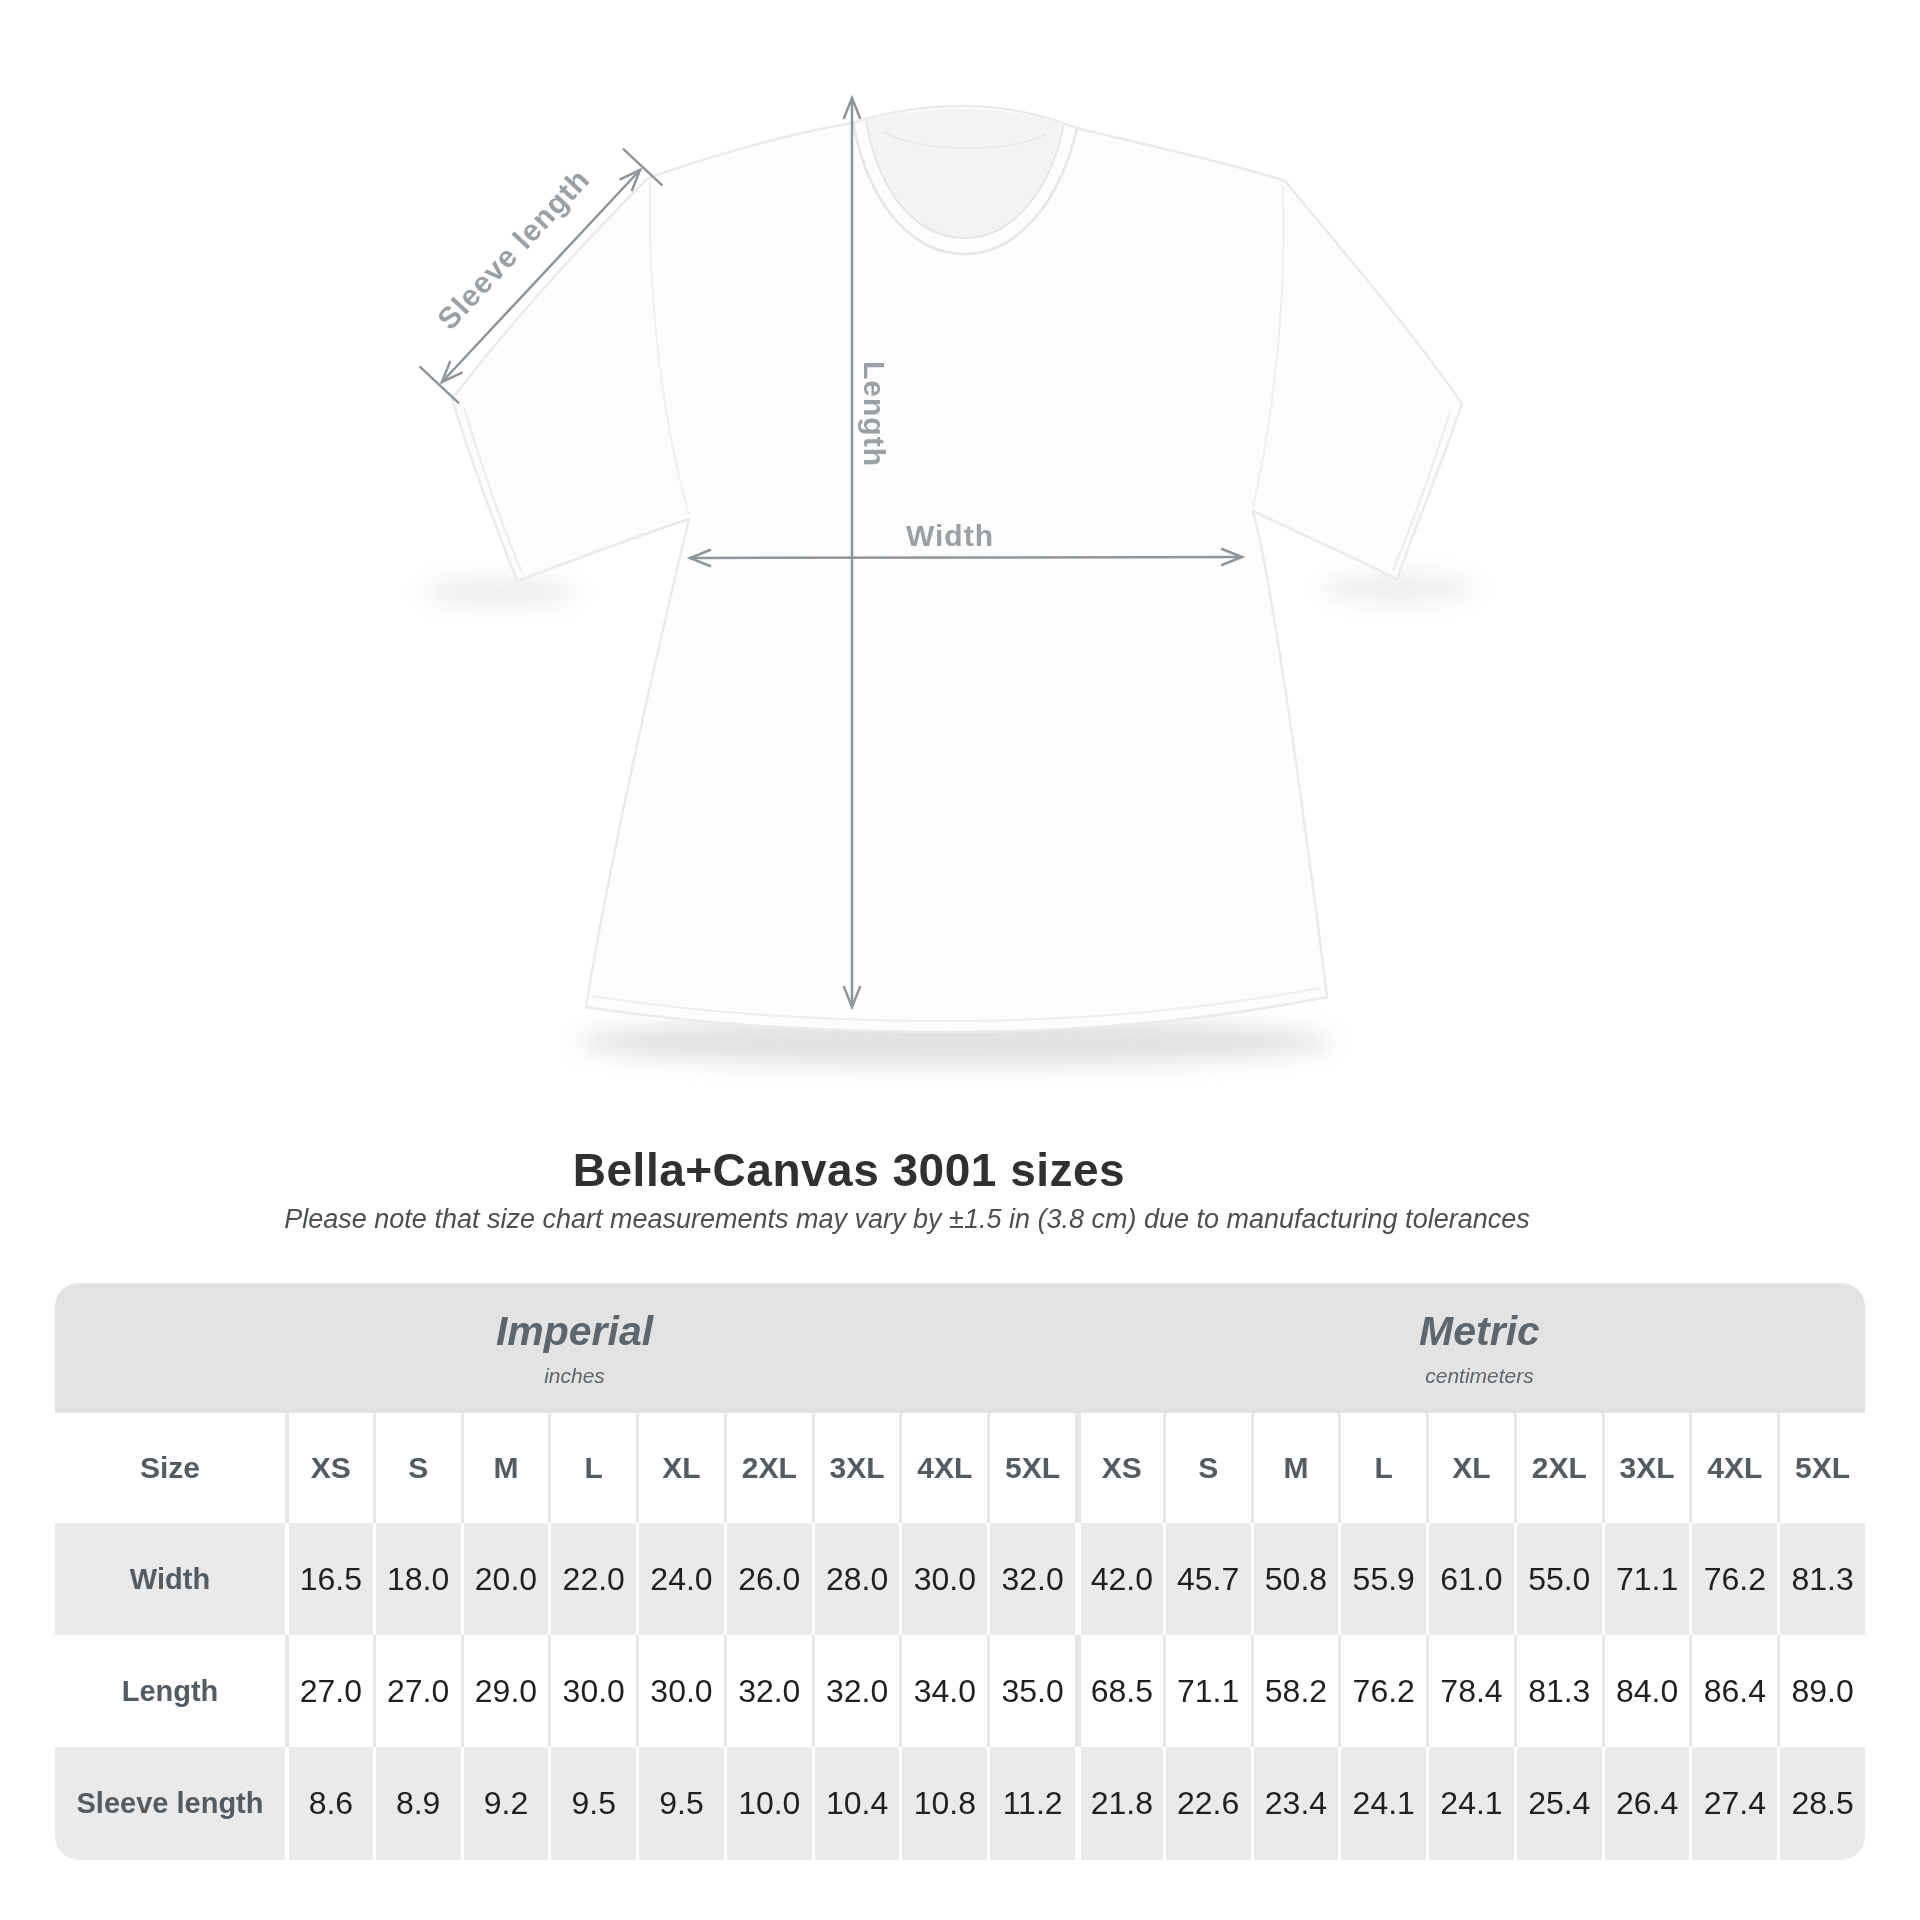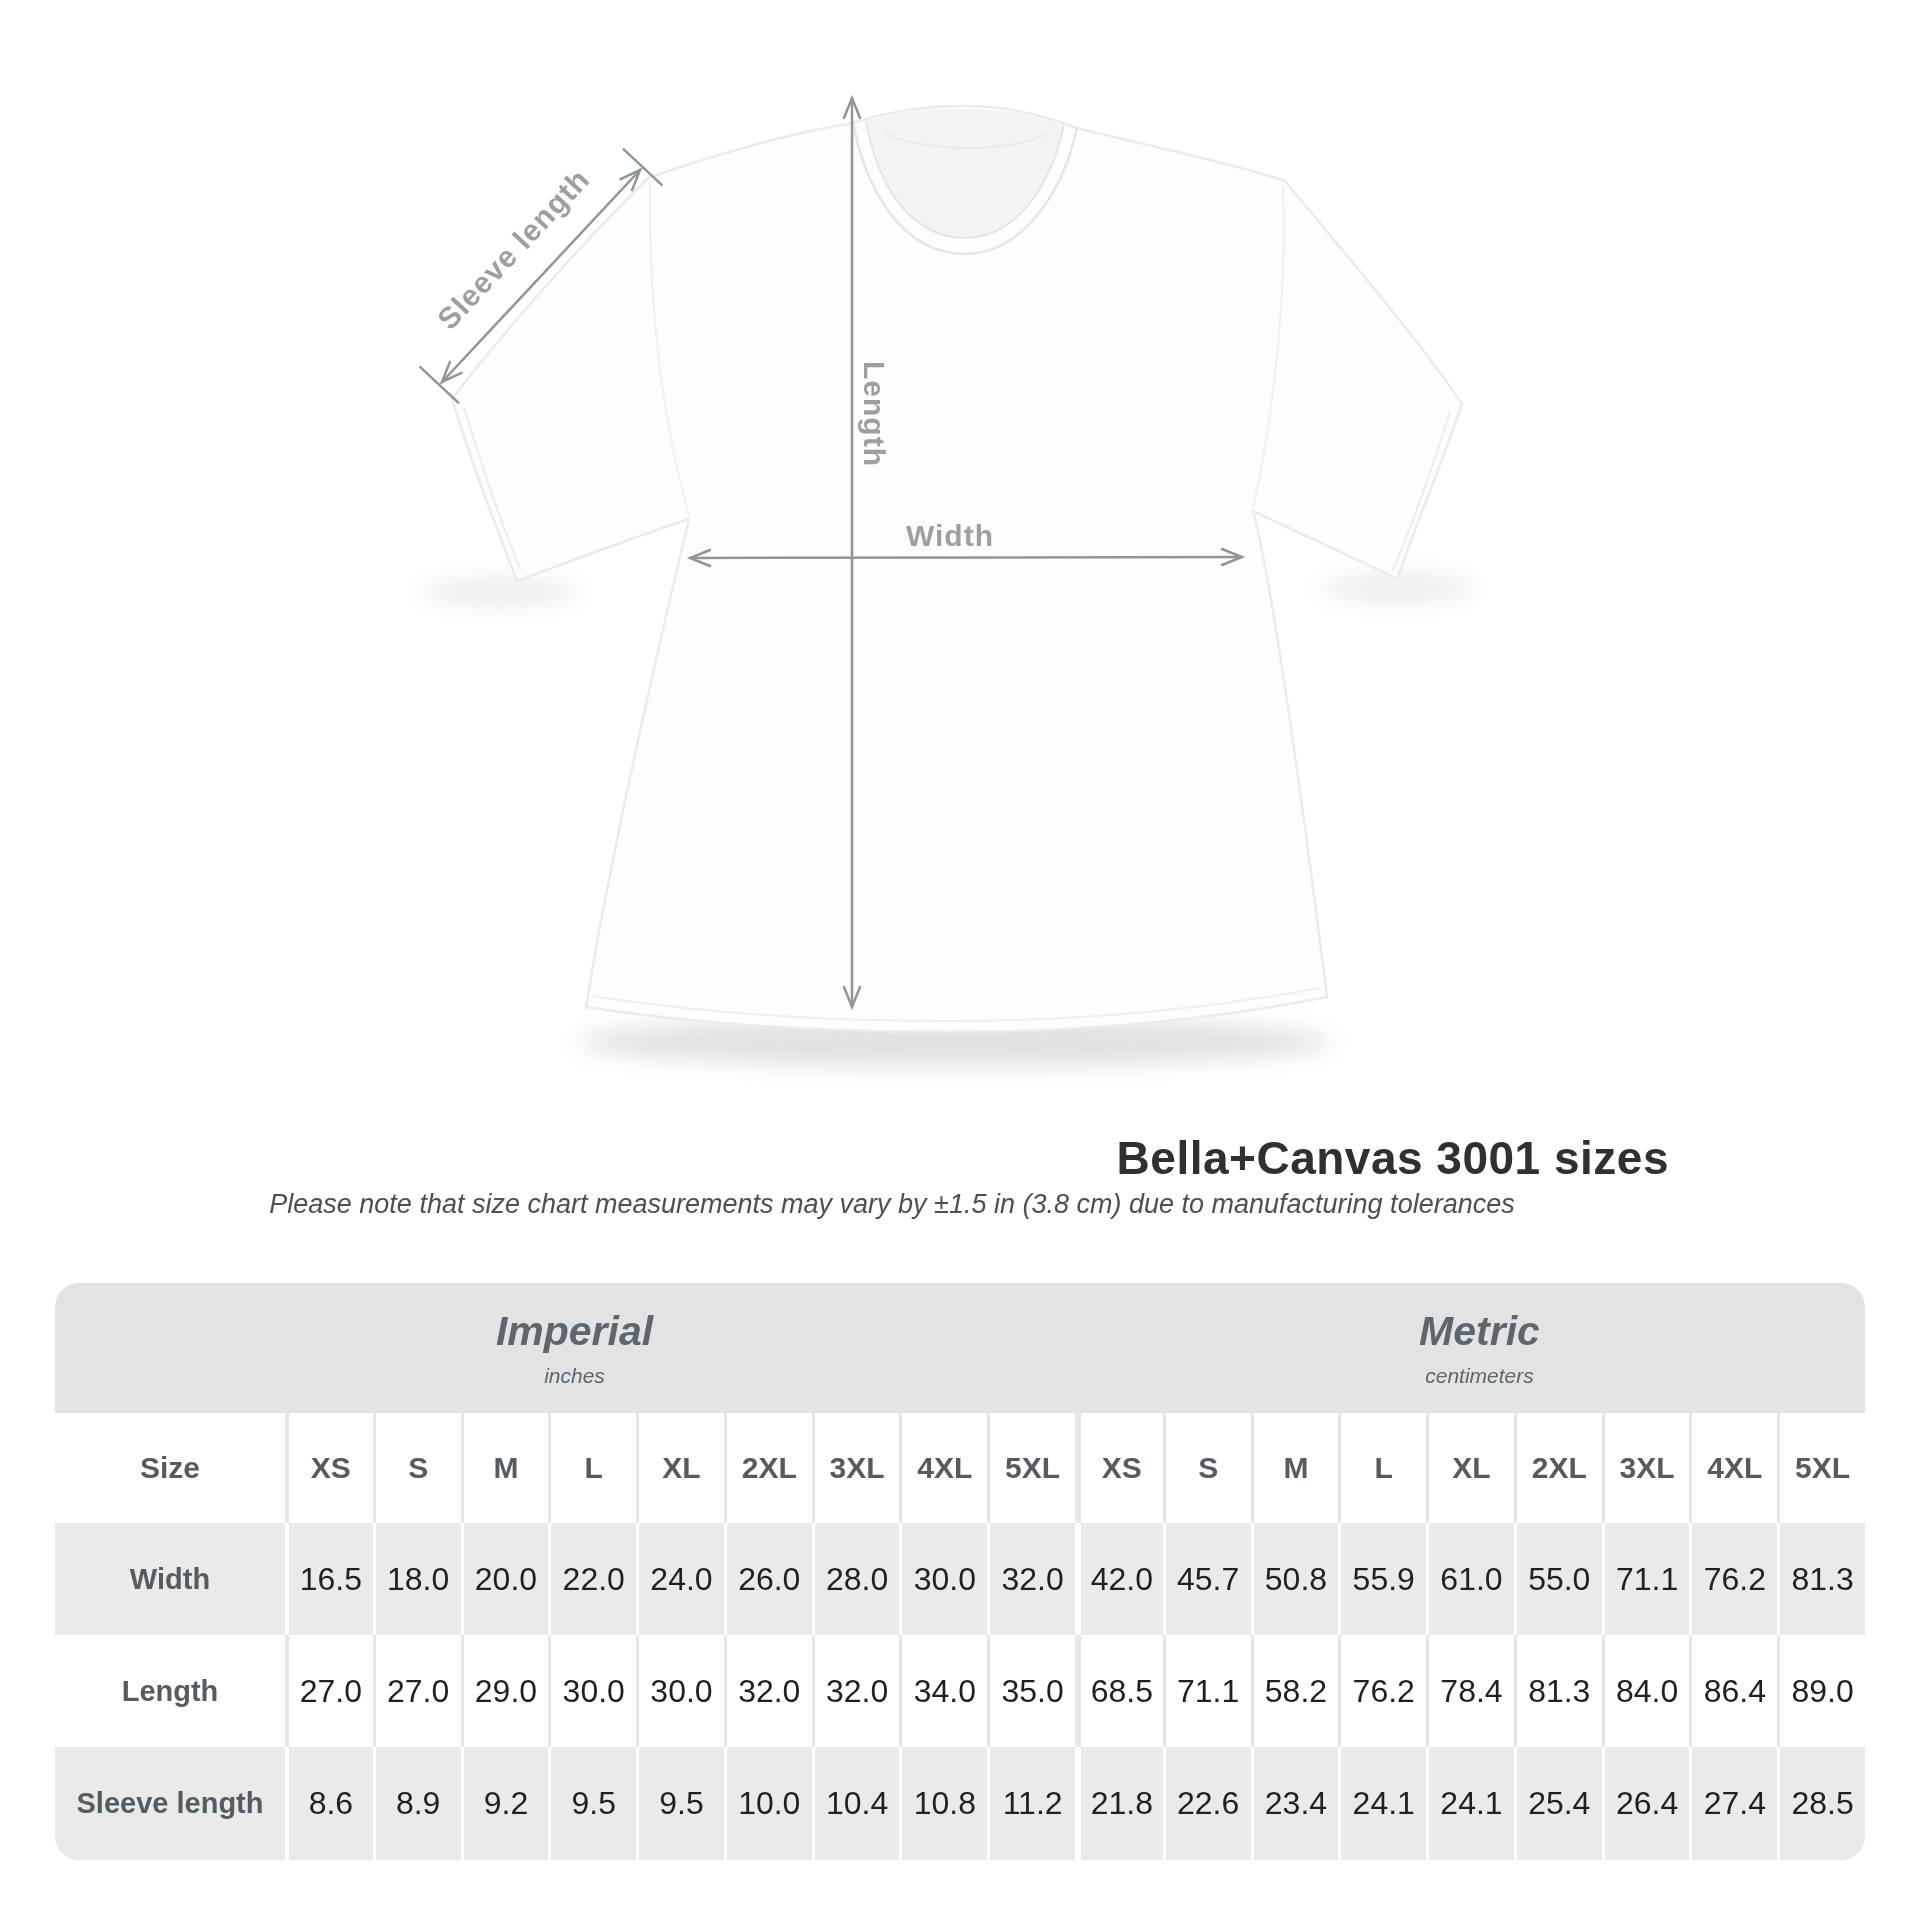--- a/index.html
+++ b/index.html
@@ -3,26 +3,26 @@
 <meta charset="utf-8">
 <style>
   html,body{margin:0;padding:0;background:#fff;}
   .stage{
     position:relative;width:1920px;height:1920px;background:#fff;overflow:hidden;
     font-family:"Liberation Sans", sans-serif;
   }
   svg text{font-family:"Liberation Sans", sans-serif;}
 
   .page-title{
-    position:absolute;top:1126px;left:0;width:1664px;margin:5px;
-    text-align:right;font-size:46px;font-weight:700;color:var(--title-text,#2e3032);
+    position:absolute;top:1126px;left:0;width:1664px;margin:17px;
+    text-align:center;font-size:46px;font-weight:700;color:var(--title-text,#2e3032);
     letter-spacing:.5px;
   }
   .page-subtitle{
-    position:absolute;top:1189px;left:0;width:1784px;margin:0;
+    position:absolute;top:1189px;left:0;width:1784px;margin:15px;
     text-align:center;font-style:italic;font-size:27px;color:#4c5053;
   }
 
   .size-table{
     position:absolute;top:1283px;left:55px;width:1810px;height:577px;
     display:grid;
     grid-template-columns:230px repeat(18,1fr);
     grid-template-rows:130px 110px 112px 112px 113px;
     border-radius:24px;overflow:hidden;
   }

